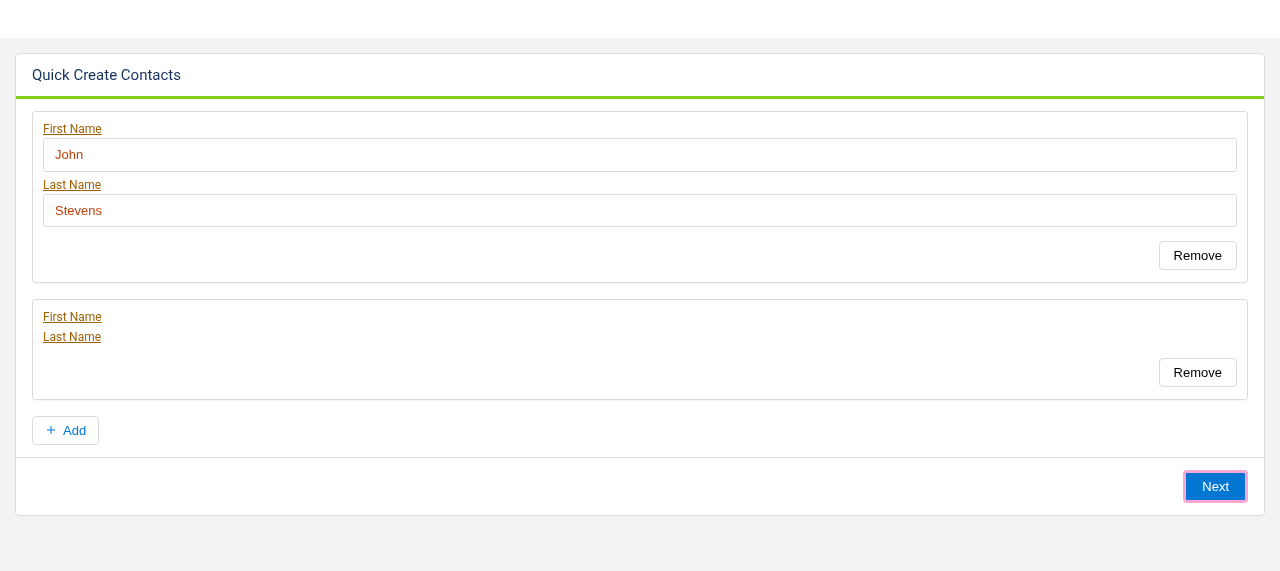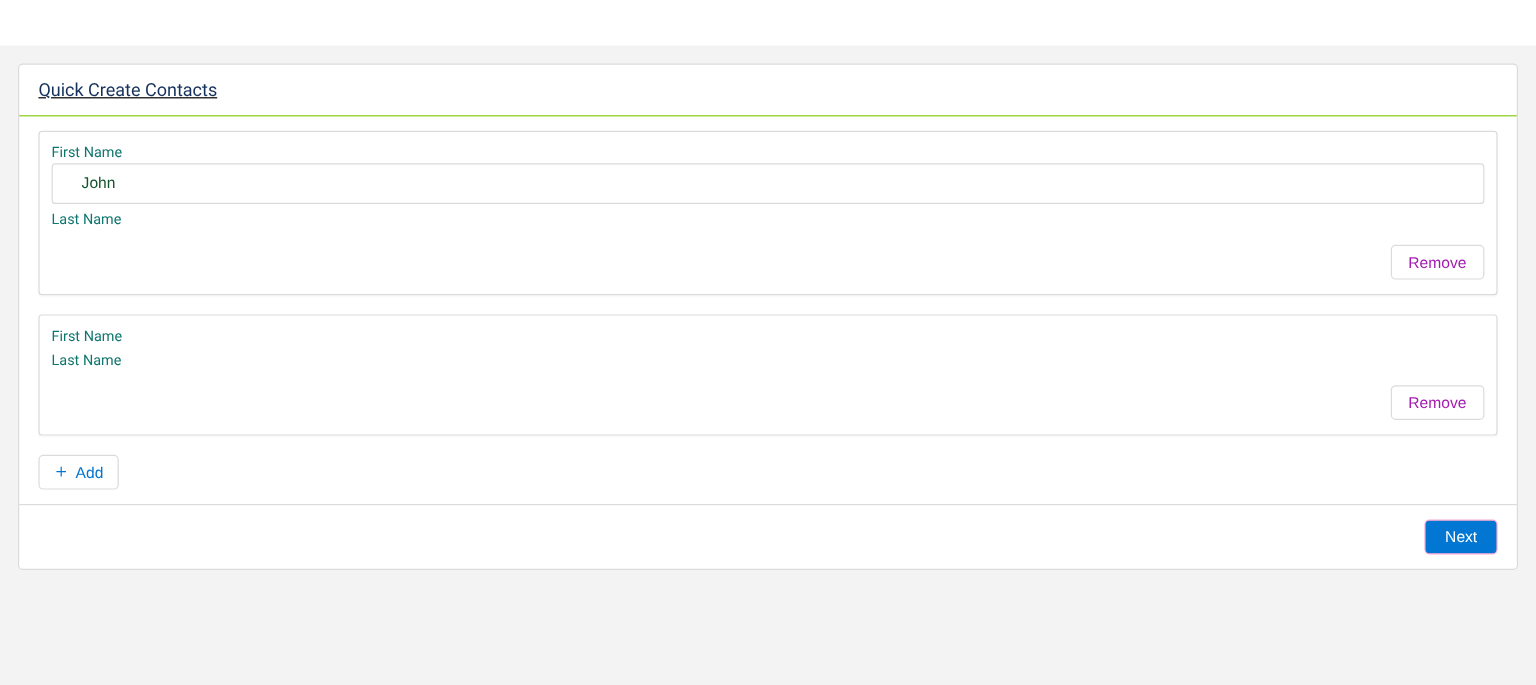--- a/index.html
+++ b/index.html
@@ -23,52 +23,52 @@
       padding: 15px;
       min-height: 533px;
     }
     .card {
       background: #ffffff;
       border: 1px solid #dddbda;
       border-radius: 4px;
     }
     .card-header {
       padding: 12px 16px;
-      border-bottom: 1px solid #84cc16;
-      text-decoration: underline;
+      border-bottom: 3px solid #84cc16;
     }
     .card-title {
       color: #16325c;
       font-size: 15px;
       font-weight: 400;
     }
     .card-body {
       padding: 12px 16px;
     }
     .contact-box {
       border: 1px solid #dddbda;
       border-radius: 3px;
       padding: 8px 10px 12px 10px;
       margin-bottom: 16px;
       box-shadow: 0 1px 1px rgba(0,0,0,0.03);
     }
     .form-label {
       display: block;
       font-size: 12px;
-      color: #0f766e;
+      color: #a16207;
       margin-bottom: 2px;
       margin-top: 2px;
+      text-decoration: underline;
     }
     .form-input {
       width: 100%;
       border: 1px solid #dddbda;
       border-radius: 3px;
-      padding: 6px 24px;
+      padding: 6px 11px;
       font-size: 13px;
-      color: #14532d;
+      color: #c2410c;
       background: #ffffff;
       outline: none;
       line-height: 1.5;
     }
     .field-group {
       margin-bottom: 6px;
     }
     .remove-row {
       display: flex;
       justify-content: flex-end;
@@ -79,21 +79,21 @@
       align-items: center;
       justify-content: center;
       border-radius: 4px;
       font-size: 13px;
       cursor: pointer;
       padding: 6px 14px;
       background: #ffffff;
       border: 1px solid #dddbda;
     }
     .btn-remove {
-      color: #a21caf;
+      color: #000000;
     }
     .btn-add {
       color: #0176d3;
       gap: 6px;
       padding: 6px 12px;
       align-items: flex-end;
     }
     .plus-icon {
       display: inline-block;
       line-height: 1;
@@ -105,21 +105,21 @@
       stroke-width: 2;
     }
     .card-footer {
       border-top: 1px solid #dddbda;
       padding: 12px 16px;
       display: flex;
       justify-content: flex-end;
     }
     .btn-next {
       background: #0176d3;
-      border: 1px solid #f9a8d4;
+      border: 3px solid #f9a8d4;
       color: #ffffff;
       padding: 6px 16px;
     }
   </style>
 </head>
 <body>
 
 <div class="top-spacer"></div>
 
 <div class="page-bg">
@@ -131,20 +131,21 @@
     <div class="card-body">
 
       
       <div class="contact-box">
         <div class="field-group">
           <label class="form-label">First Name</label>
           <input type="text" class="form-input" value="John" style="">
         </div>
         <div class="field-group">
           <label class="form-label">Last Name</label>
+          <input type="text" class="form-input" value="Stevens" style="">
         </div>
         <div class="remove-row">
           <button class="btn btn-remove">Remove</button>
         </div>
       </div>
 
       
       <div class="contact-box">
         <div class="field-group">
           <label class="form-label">First Name</label>

